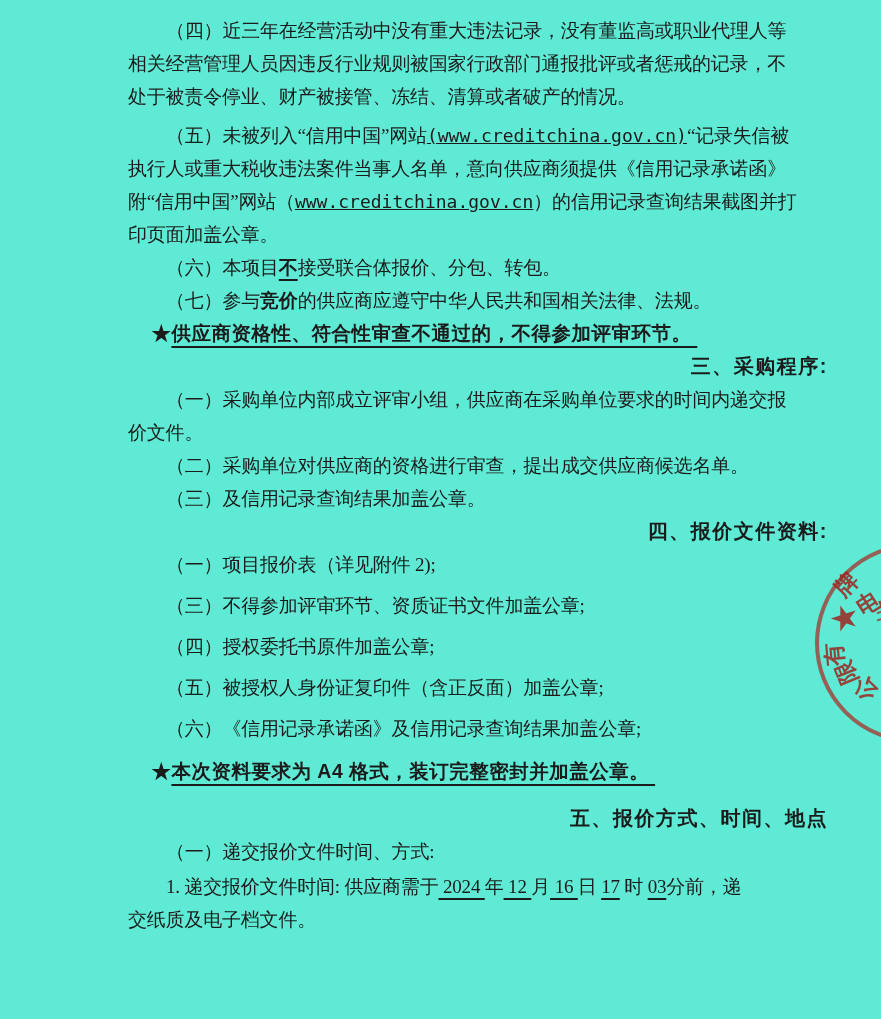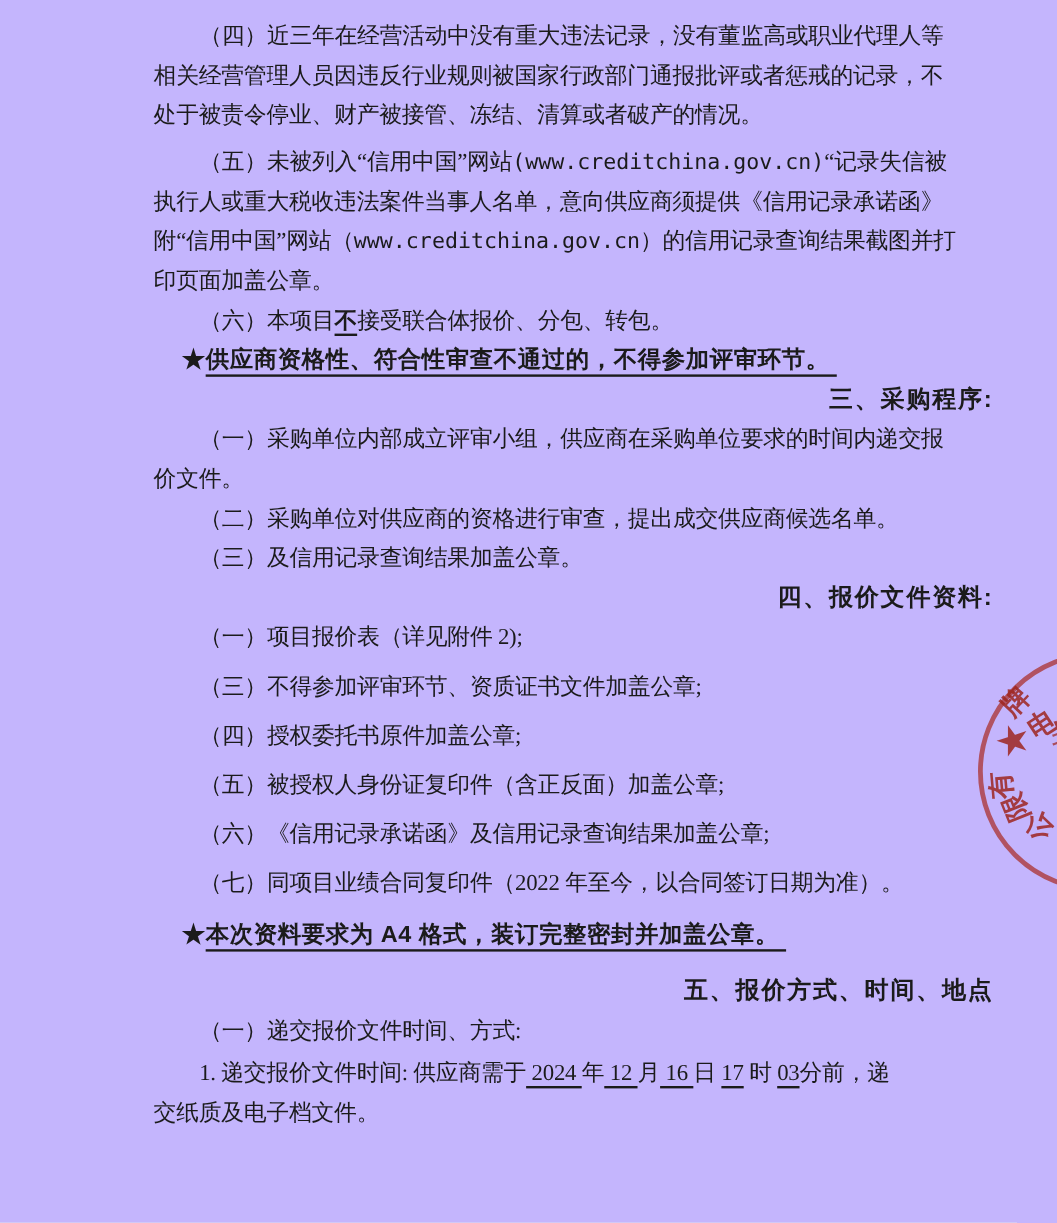--- a/index.html
+++ b/index.html
@@ -1,20 +1,20 @@
 <!DOCTYPE html>
 <html><head>
 <meta charset="utf-8">
 <style>
   html,body{margin:0;padding:0;background:#e9e9e9;}
   .page{
     position:relative;
     width:881px;height:1019px;
     margin:0 auto;
-    background:#c4b5fd;
+    background:#5eead4;
     overflow:hidden;
     font-family:"Liberation Serif", serif;
     color:#1b1b1b;
   }
   .content{
     position:absolute;
     left:128px;top:14px;
     width:700px;
   }
   .blk{
@@ -50,20 +50,21 @@
     text-underline-offset:5px;
   }
   .star .u{
     text-decoration-thickness:2px;
     text-underline-offset:6px;
   }
   .mono{
     font-family:"DejaVu Sans Mono", monospace;
     font-size:18px;
     letter-spacing:0;
+    text-decoration:underline;
   }
   
   #b-p5{margin-top:6px;}
   #b-s4i3,#b-s4i4,#b-s4i5,#b-s4i6,#b-s4i7{margin-top:8px;}
   #b-star2{margin-top:10px;margin-bottom:14px;}
   #b-s5i2{margin-top:2px;}
 
   
   .stamp{
     position:absolute;
@@ -95,33 +96,33 @@
 
   <div class="content">
       <p id="b-p4" class="blk para"><span>（四）近三年在经营活动中没有重大违法记录，没有董监高或职业代理人等
 相关经营管理人员因违反行业规则被国家行政部门通报批评或者惩戒的记录，不
 处于被责令停业、财产被接管、冻结、清算或者破产的情况。</span></p>
       <p id="b-p5" class="blk para"><span>（五）未被列入“信用中国”网站</span><span class="mono">(www.creditchina.gov.cn)</span><span>“记录失信被
 执行人或重大税收违法案件当事人名单，意向供应商须提供《信用记录承诺函》
 附“信用中国”网站（</span><span class="mono">www.creditchina.gov.cn</span><span>）的信用记录查询结果截图并打
 印页面加盖公章。</span></p>
       <p id="b-p6" class="blk para"><span>（六）本项目</span><span class="b u">不</span><span>接受联合体报价、分包、转包。</span></p>
+      <p id="b-p7" class="blk para"><span>（七）参与</span><span class="b">竞价</span><span>的供应商应遵守中华人民共和国相关法律、法规。</span></p>
       <p id="b-star1" class="blk star"><span class="b">★</span><span class="b u">供应商资格性、符合性审查不通过的，不得参加评审环节。 </span></p>
       <p id="b-h3" class="blk heading"><span>三、采购程序:</span></p>
       <p id="b-s3i1" class="blk para"><span>（一）采购单位内部成立评审小组，供应商在采购单位要求的时间内递交报
 价文件。</span></p>
       <p id="b-s3i2" class="blk para"><span>（二）采购单位对供应商的资格进行审查，提出成交供应商候选名单。</span></p>
       <p id="b-s3i3" class="blk para"><span>（三）及信用记录查询结果加盖公章。</span></p>
       <p id="b-h4" class="blk heading"><span>四、报价文件资料:</span></p>
       <p id="b-s4i1" class="blk para"><span>（一）项目报价表（详见附件 2);</span></p>
       <p id="b-s4i3" class="blk para"><span>（三）不得参加评审环节、资质证书文件加盖公章;</span></p>
       <p id="b-s4i4" class="blk para"><span>（四）授权委托书原件加盖公章;</span></p>
       <p id="b-s4i5" class="blk para"><span>（五）被授权人身份证复印件（含正反面）加盖公章;</span></p>
       <p id="b-s4i6" class="blk para"><span>（六）《信用记录承诺函》及信用记录查询结果加盖公章;</span></p>
-      <p id="b-s4i7" class="blk para"><span>（七）同项目业绩合同复印件（2022 年至今，以合同签订日期为准）。</span></p>
       <p id="b-star2" class="blk star"><span class="b">★</span><span class="b u">本次资料要求为 A4 格式，装订完整密封并加盖公章。 </span></p>
       <p id="b-h5" class="blk heading"><span>五、报价方式、时间、地点</span></p>
       <p id="b-s5i1" class="blk para"><span>（一）递交报价文件时间、方式:</span></p>
       <p id="b-s5i2" class="blk para"><span>1. 递交报价文件时间: 供应商需于</span><span class="u"> 2024 </span><span>年</span><span class="u"> 12 </span><span>月</span><span class="u"> 16 </span><span>日 </span><span class="u">17</span><span> 时 </span><span class="u">03</span><span>分前，递
 交纸质及电子档文件。</span></p>
     </div>
 
   <div class="stamp">
     <span class="seal-char sc1">牌</span>
     <span class="seal-char sc2">电</span>

